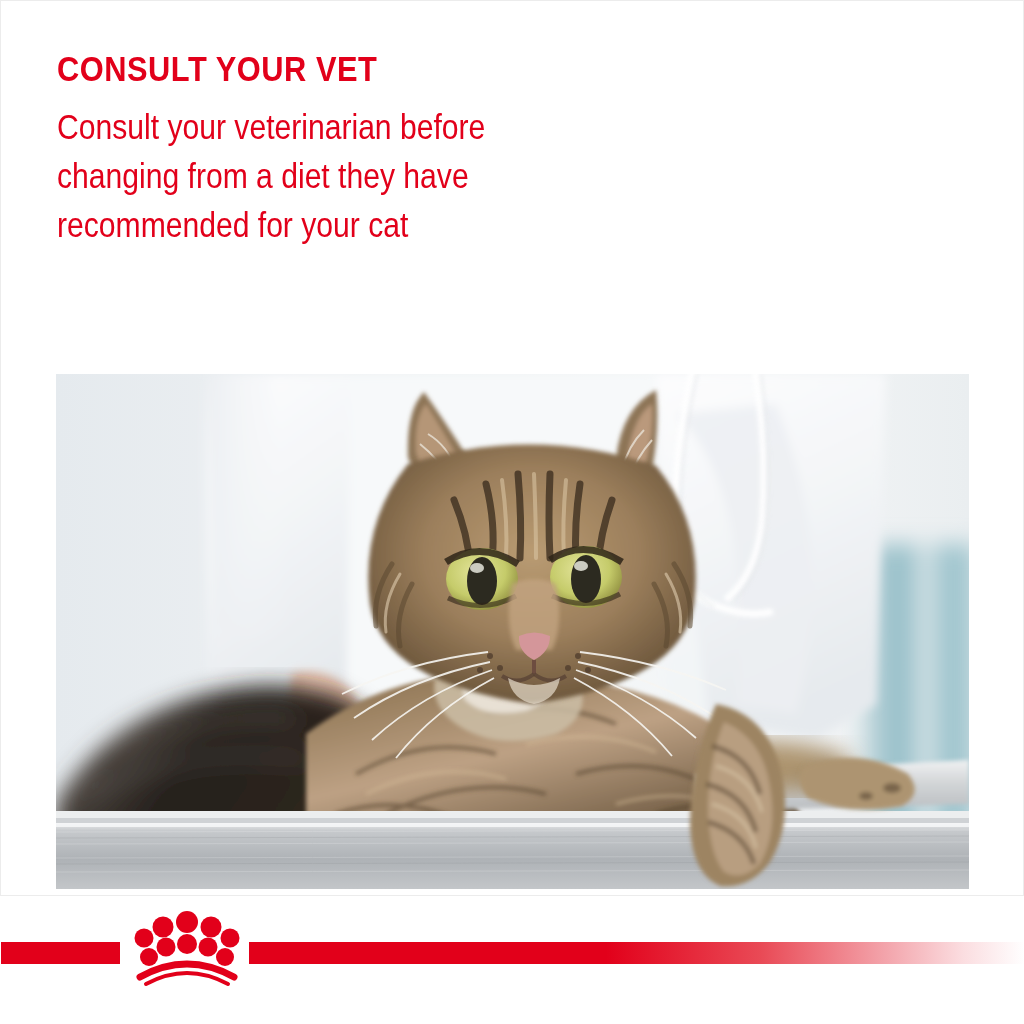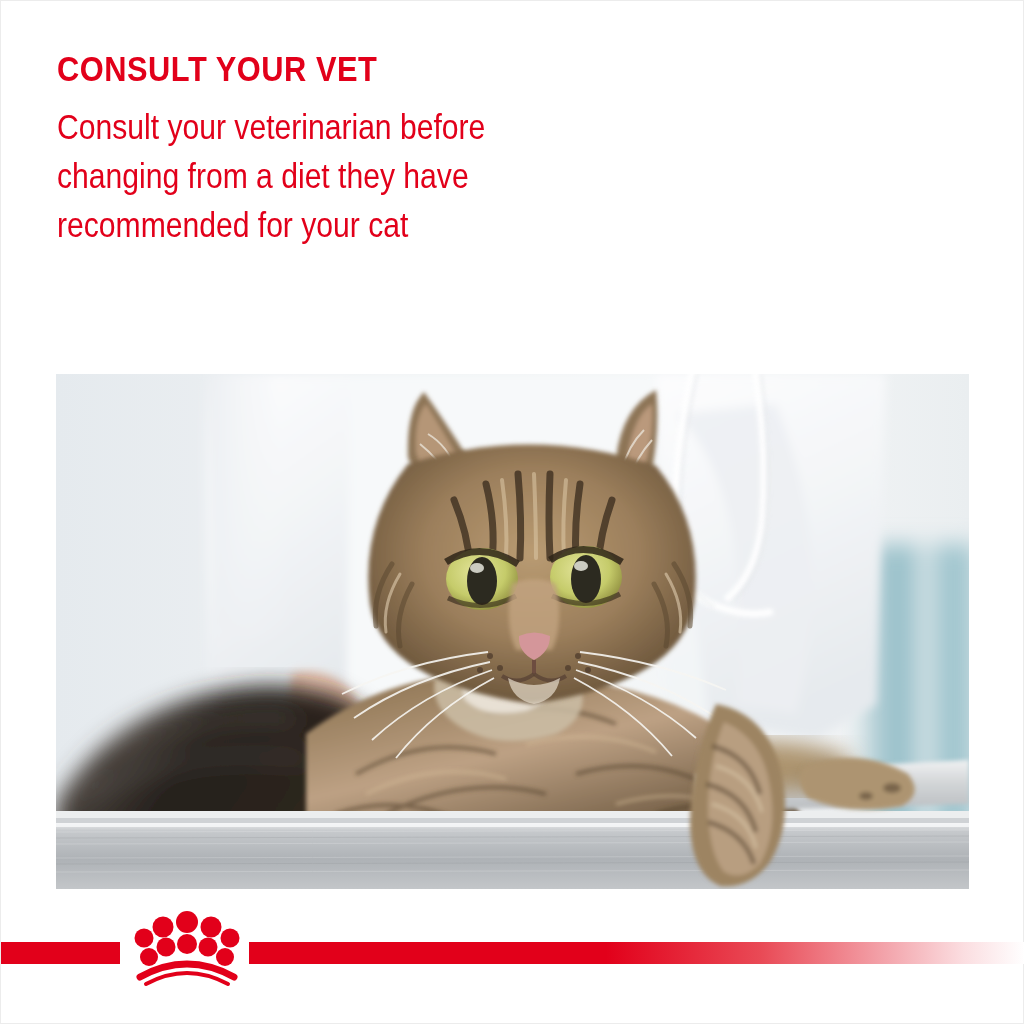--- a/index.html
+++ b/index.html
@@ -6,21 +6,21 @@
 
   html, body {
     width:1024px; height:1024px;
     background:#ffffff;
     font-family:"Liberation Sans", sans-serif;
     overflow:hidden;
   }
 
   #card {
     position:relative;
-    width:1024px; height:1024px;
+    width:1024px; height:896px;
     background:#ffffff;
     border:1px solid #ececec;
   }
 
   
   #text-block { position:absolute; left:56px; top:48px; width:680px; }
 
   #heading {
     color:#E2001A;
     font-size:35px;

